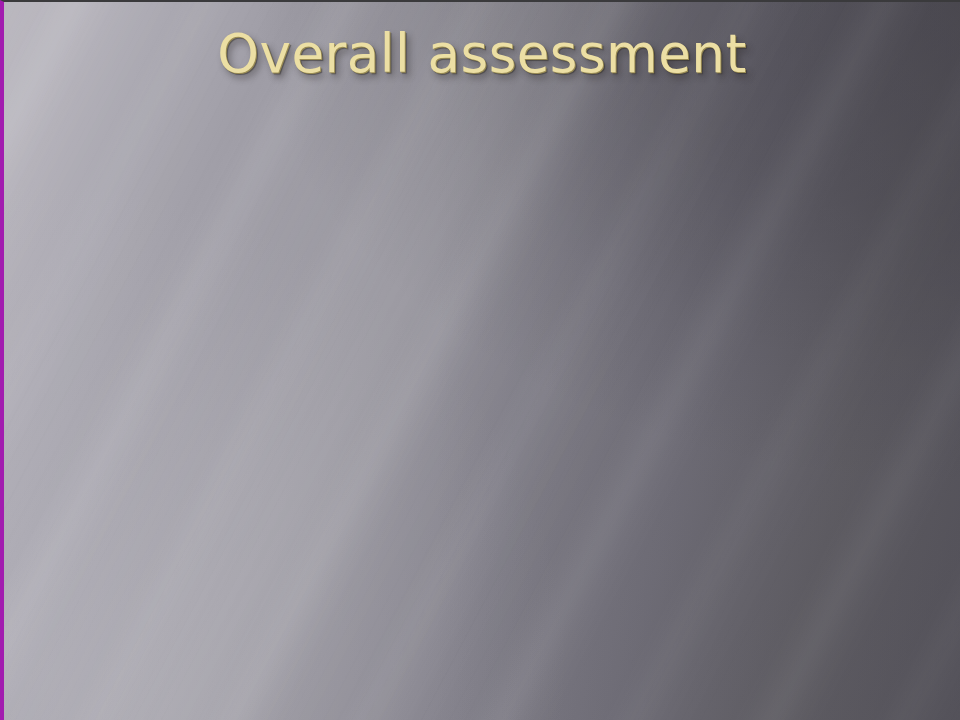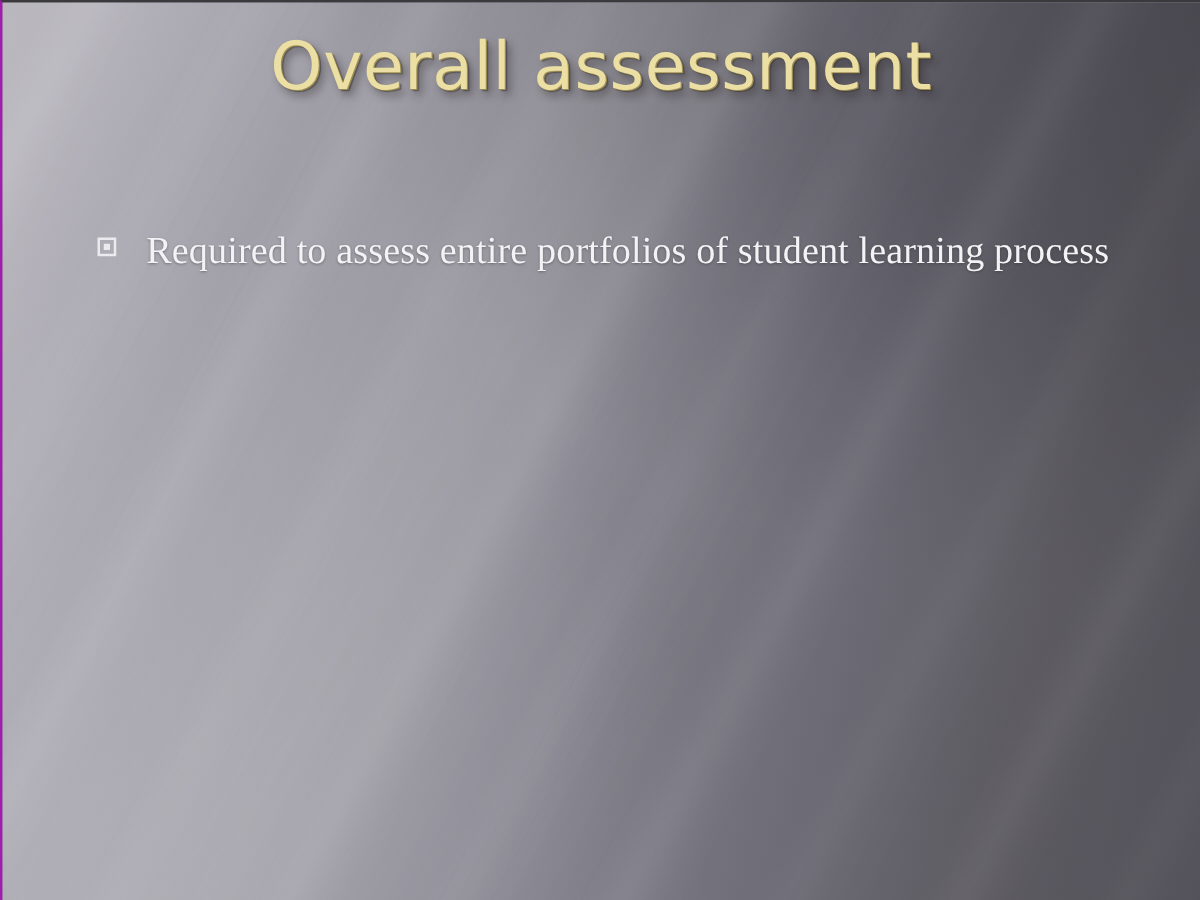--- a/index.html
+++ b/index.html
@@ -9,21 +9,21 @@
   }
 
   .slide {
     position: relative;
     width: 960px;
     height: 720px;
     overflow: hidden;
     background: #8d8b93;
     font-family: "Liberation Serif", "DejaVu Serif", serif;
     border-top: 2px solid #3a3a3c;
-    border-left: 2px solid #a21caf;
+    border-left: 4px solid #a21caf;
     box-sizing: border-box;
   }
 
   
 
   
   .bg-base {
     position: absolute;
     inset: 0;
     background: linear-gradient(105deg,
@@ -203,22 +203,18 @@
   <div class="bg-beam"></div>
   <div class="bg-beam2"></div>
   <div class="bg-rightfade"></div>
 
   <div class="content">
 
     <div class="slide-title">Overall assessment</div>
 
     <ul class="body-list">
 
-      <li class="bullet-row">
-        <span class="bullet-marker"></span>
-        <span class="bullet-text">Required to assess entire portfolios of student learning process</span>
-      </li>
 
 
     </ul>
 
   </div>
 </div>
 
 </body></html>

